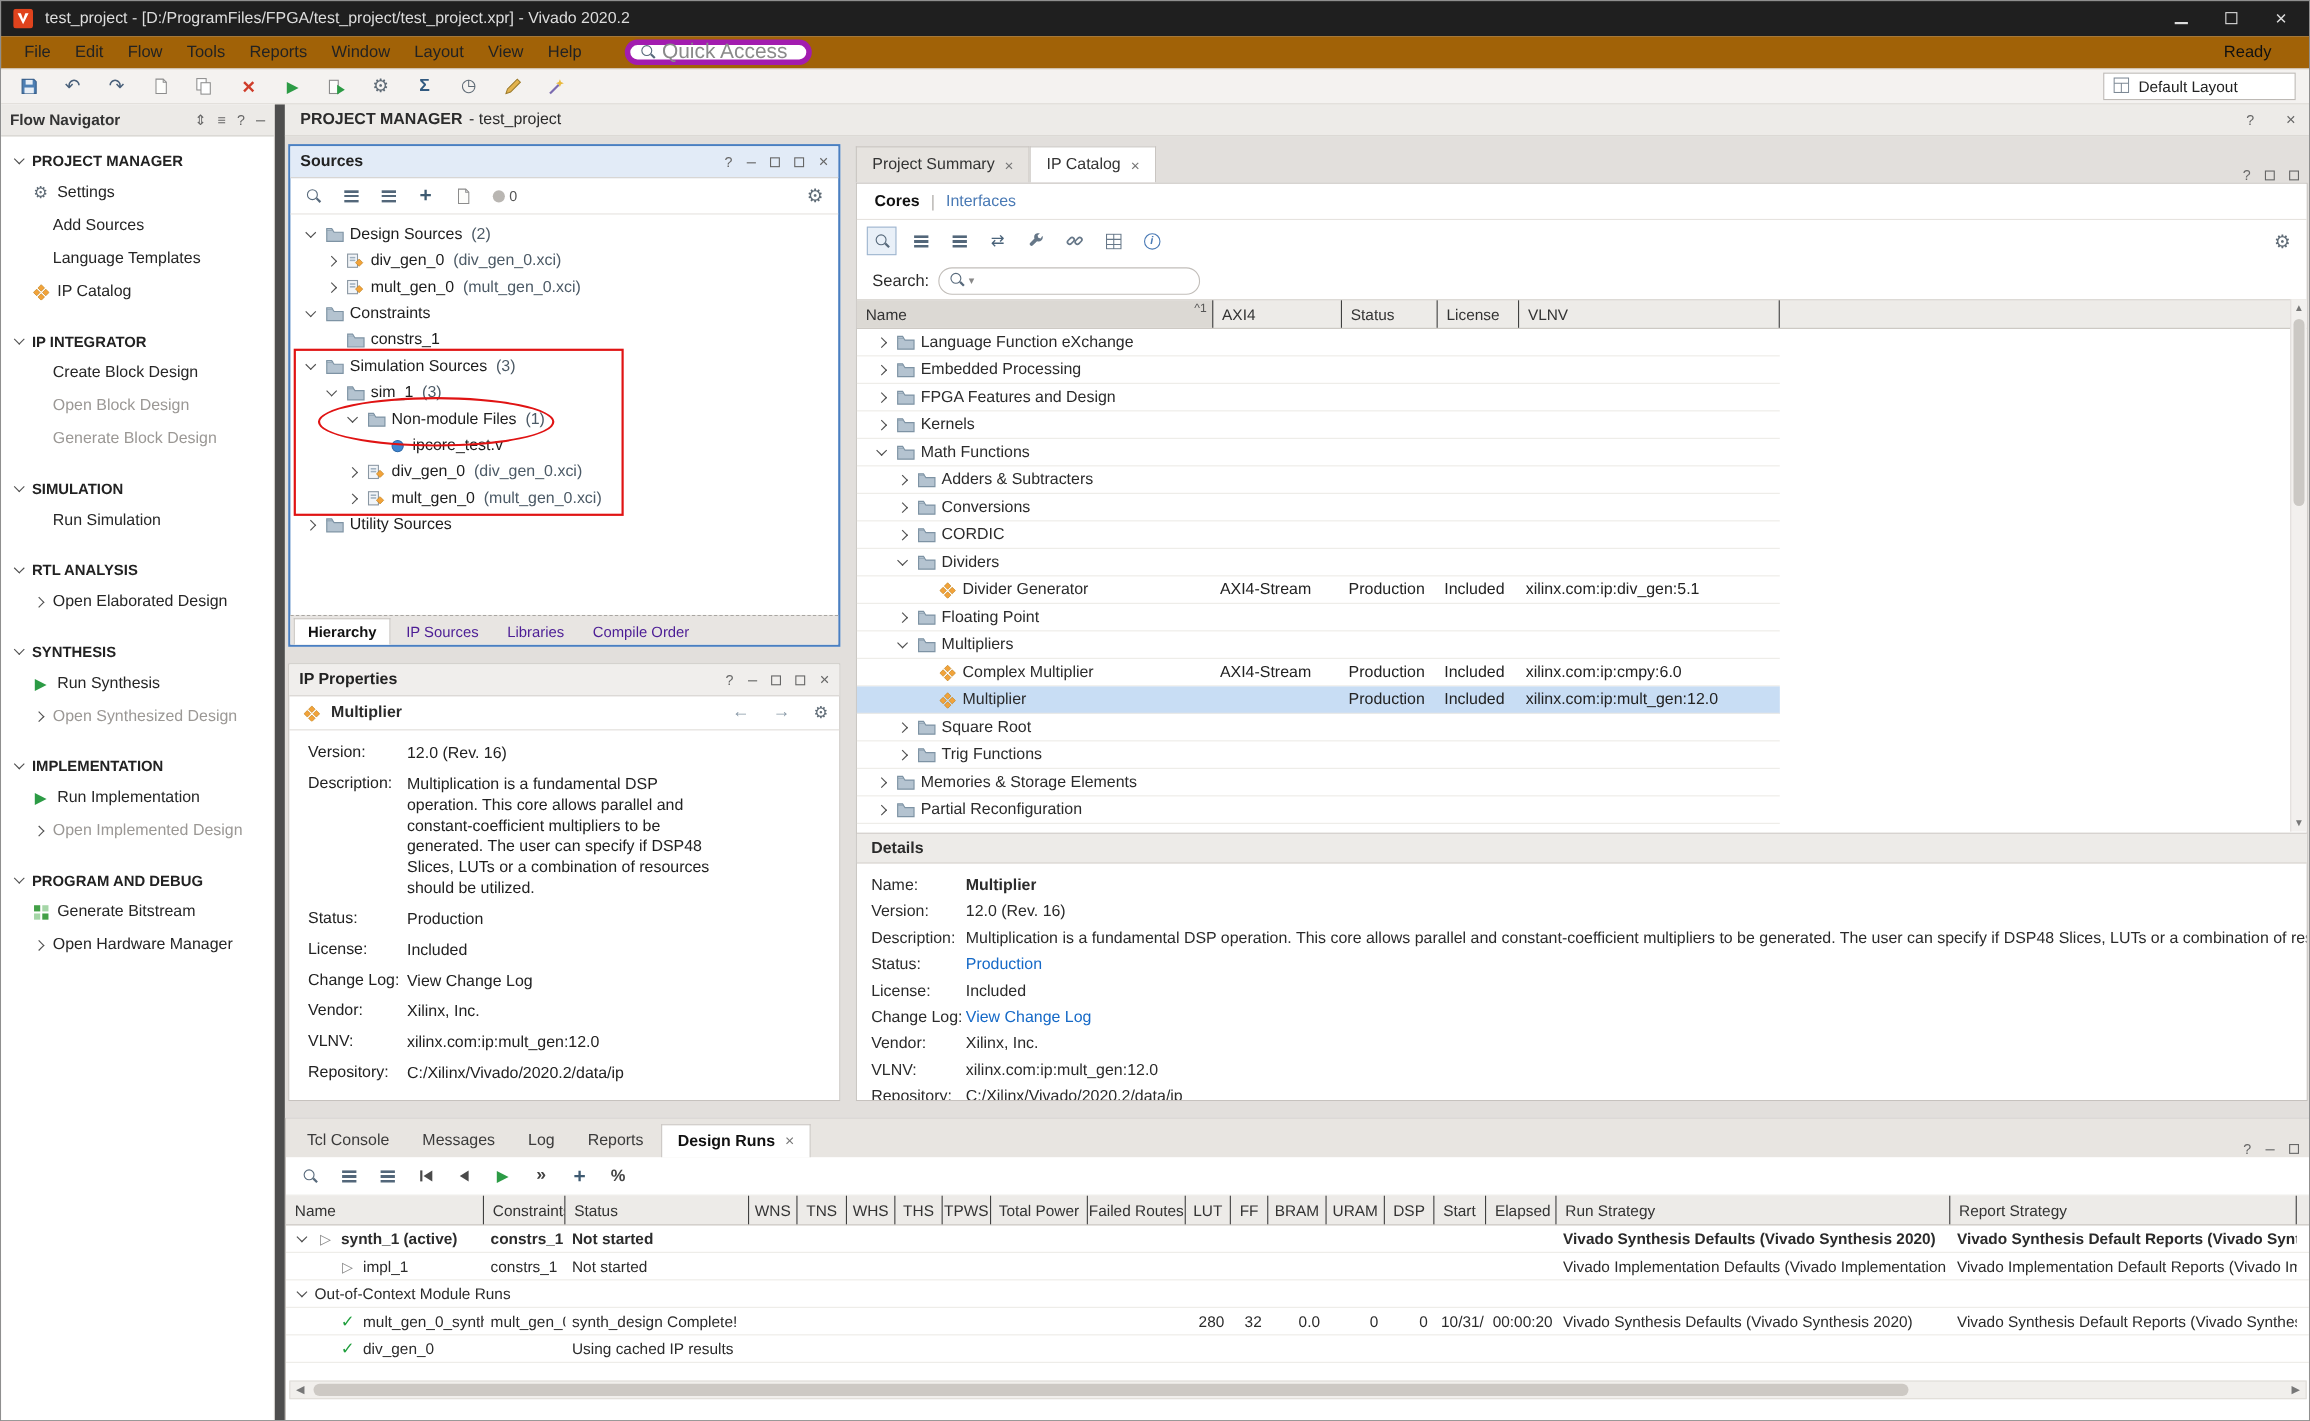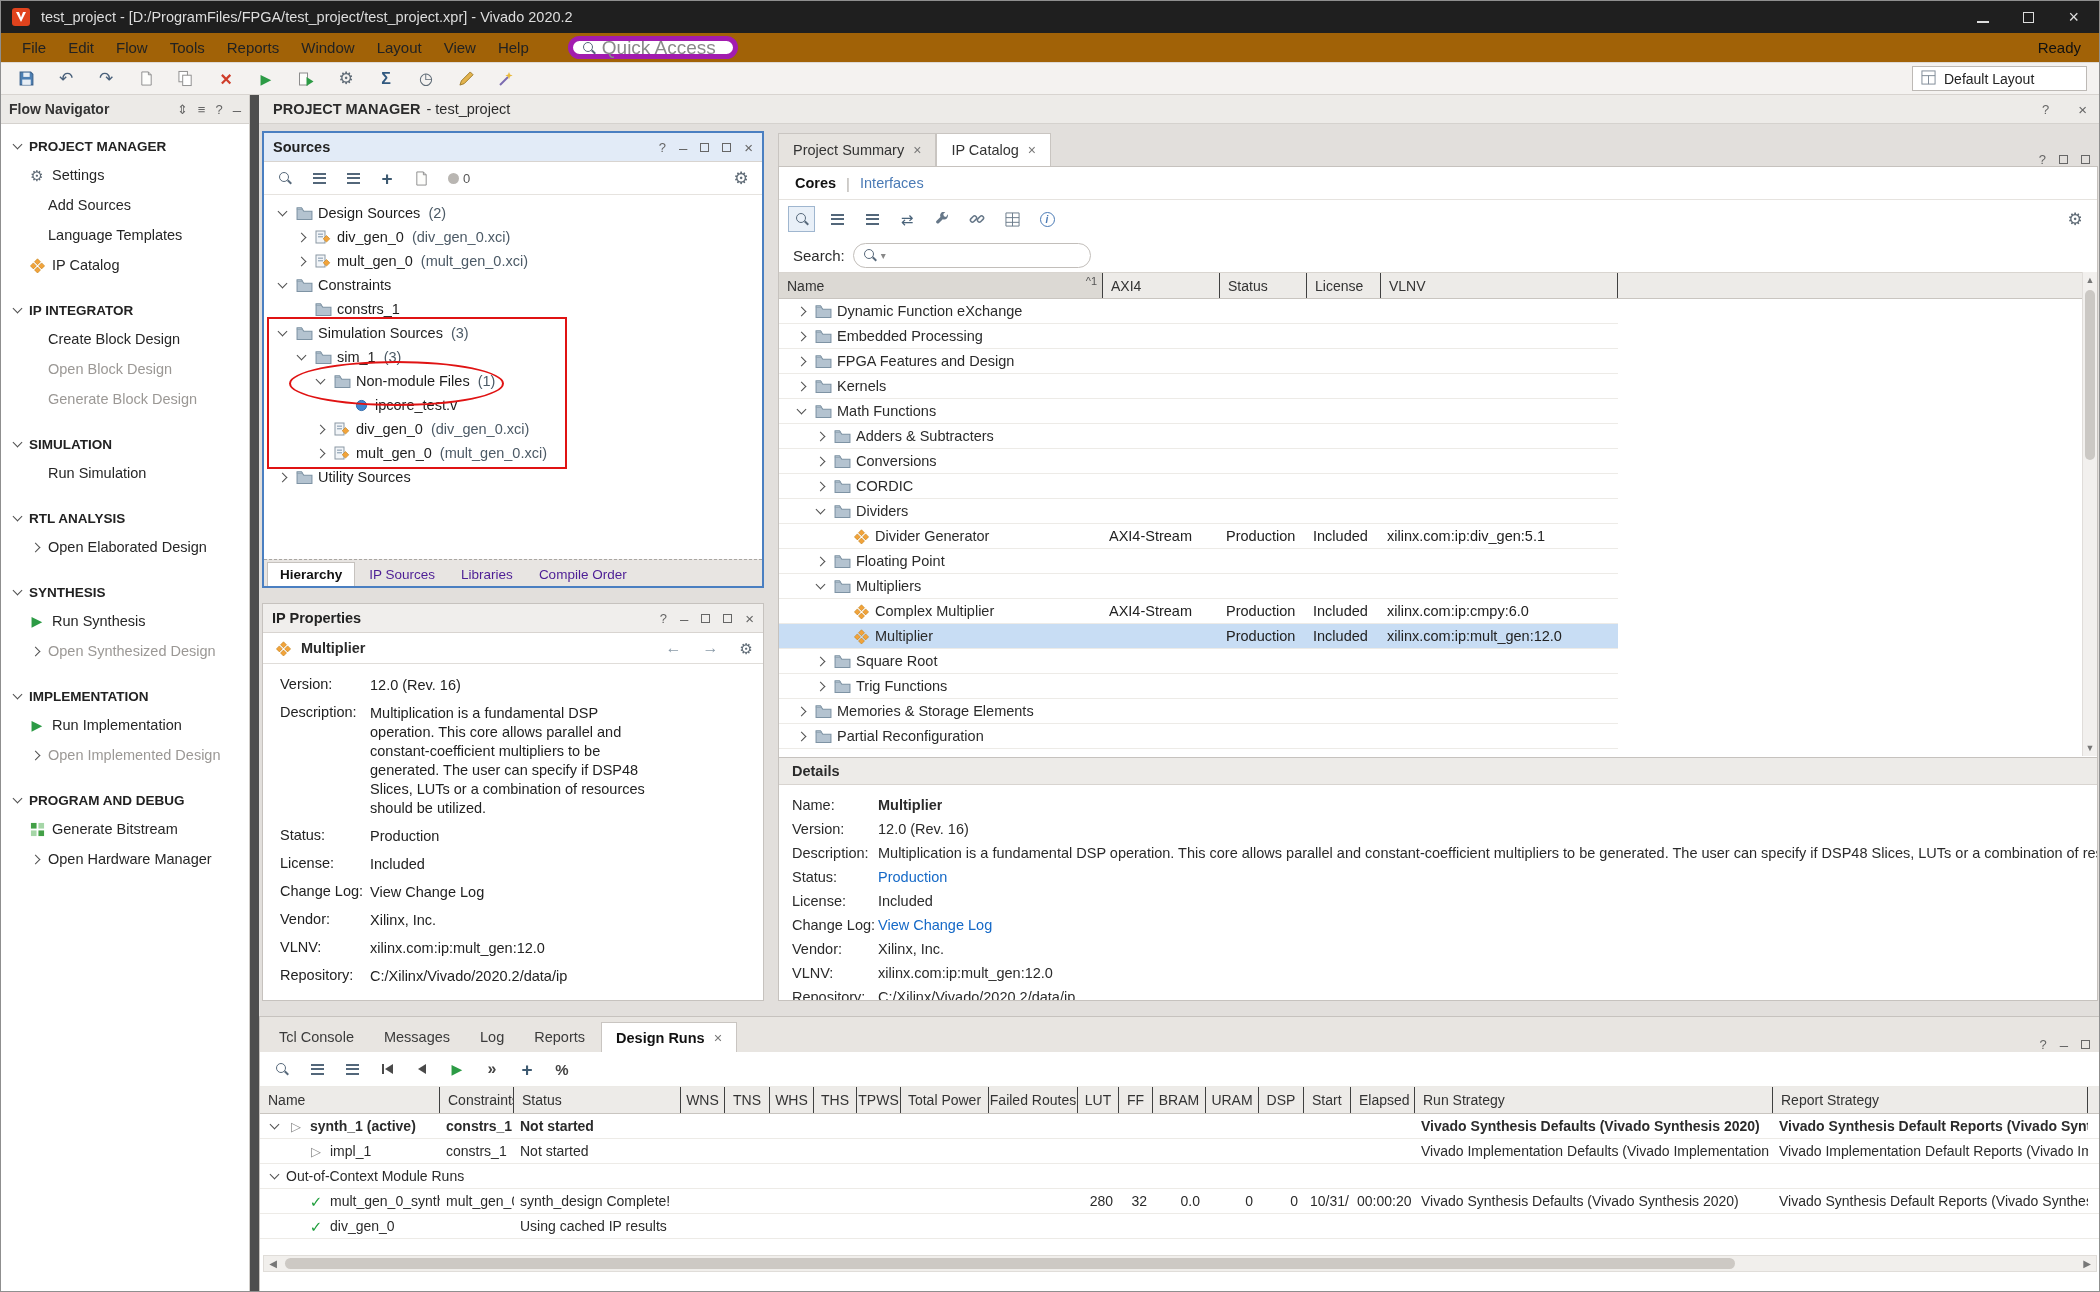--- a/index.html
+++ b/index.html
@@ -32,21 +32,21 @@
   .titlebar .title{font-size:14.5px;}
   .win-btns{margin-left:auto;display:flex;gap:34px;align-items:center;padding-right:12px;}
   .wb-min{width:12px;height:2px;background:#ddd;display:inline-block;}
   .wb-max{width:11px;height:11px;border:1.5px solid #ddd;display:inline-block;}
   .wb-close{color:#ddd;font-size:18px;line-height:1;}
 
   
   .menubar{position:absolute;left:0;top:32px;width:2100px;height:30px;background:#a16207;border-bottom:1px solid #ddd9d5;display:flex;align-items:center;padding-left:10px;}
   .menu-item{padding:5px 11px;color:#222;}
   .quick-access{margin-left:28px;width:170px;height:23px;border:5px solid #a21caf;border-radius:12px;background:#fff;display:flex;align-items:center;gap:7px;padding:0 10px;color:#8a8a8a;font-size:19px;}
-  .ready{margin-left:auto;margin-right:20px;color:#111;}
+  .ready{margin-left:auto;margin-right:36px;color:#111;}
 
   
   .toolbar{position:absolute;left:0;top:62px;width:2100px;height:32px;background:#f4f2f0;border-bottom:1px solid #d8d4d0;display:flex;align-items:center;gap:14px;padding-left:12px;}
   .layout-select{margin-left:auto;margin-right:14px;width:175px;height:25px;background:#fff;border:1px solid #bdb9b5;display:flex;align-items:center;gap:8px;padding:0 8px;font-size:14px;color:#222;}
 
   
   .flownav{position:absolute;left:0;top:94px;width:249px;height:1198px;background:#fff;border-right:1px solid #d0cdc9;display:flex;flex-direction:column;}
   .fn-title{height:29px;background:#eceae7;border-bottom:1px solid #d5d2ce;display:flex;align-items:center;padding:0 8px;font-size:14.5px;color:#333;gap:10px;}
   .fn-title .t{flex:1;font-weight:bold;font-size:14px;}
   .fn-title .ph-ic{margin-left:0;}
@@ -817,21 +817,21 @@
             <span class="ncell" style="padding-left:14px">
               <span class="chev-slot">
                 <i class="chev r"></i>
               </span>
               <span class="ic">
                 <svg width="17" height="15" viewBox="0 0 16 14">
                   <path d="M1 3 h5 l1.3 1.8 H15 V12.6 H1 Z" fill="#b4c3d0" stroke="#7e93a4"></path>
                   <path d="M1 3 V1.6 h4.2 l1 1.4" fill="#b4c3d0" stroke="#7e93a4"></path>
                 </svg>
               </span>
-              <span class="tlabel">Dynamic Function eXchange</span>
+              <span class="tlabel">Language Function eXchange</span>
             </span>
             <span class="ccell"></span>
             <span class="ccell"></span>
             <span class="ccell"></span>
             <span class="ccell"></span>
           </div>
           <div class="cat-row cat-grid">
             <span class="ncell" style="padding-left:14px">
               <span class="chev-slot">
                 <i class="chev r"></i>

